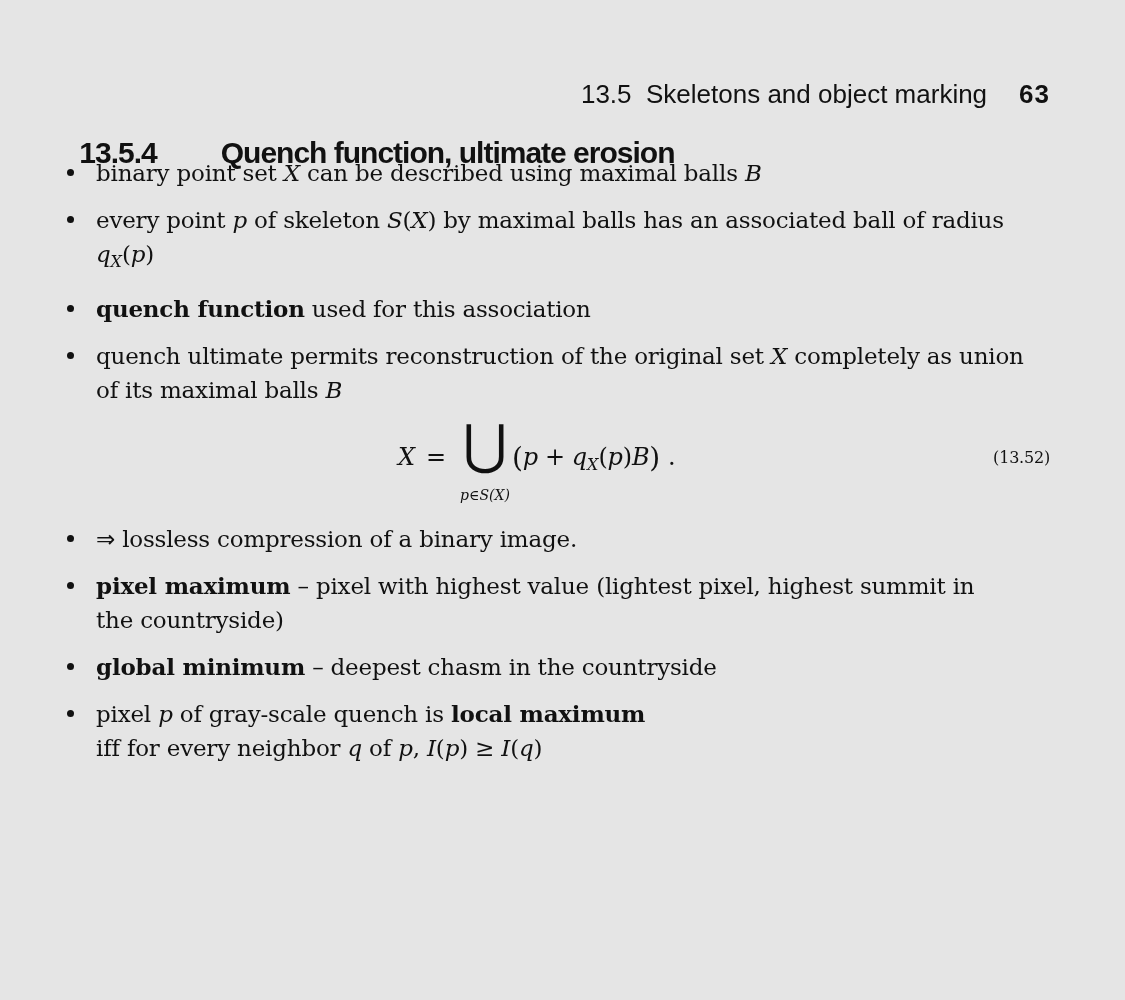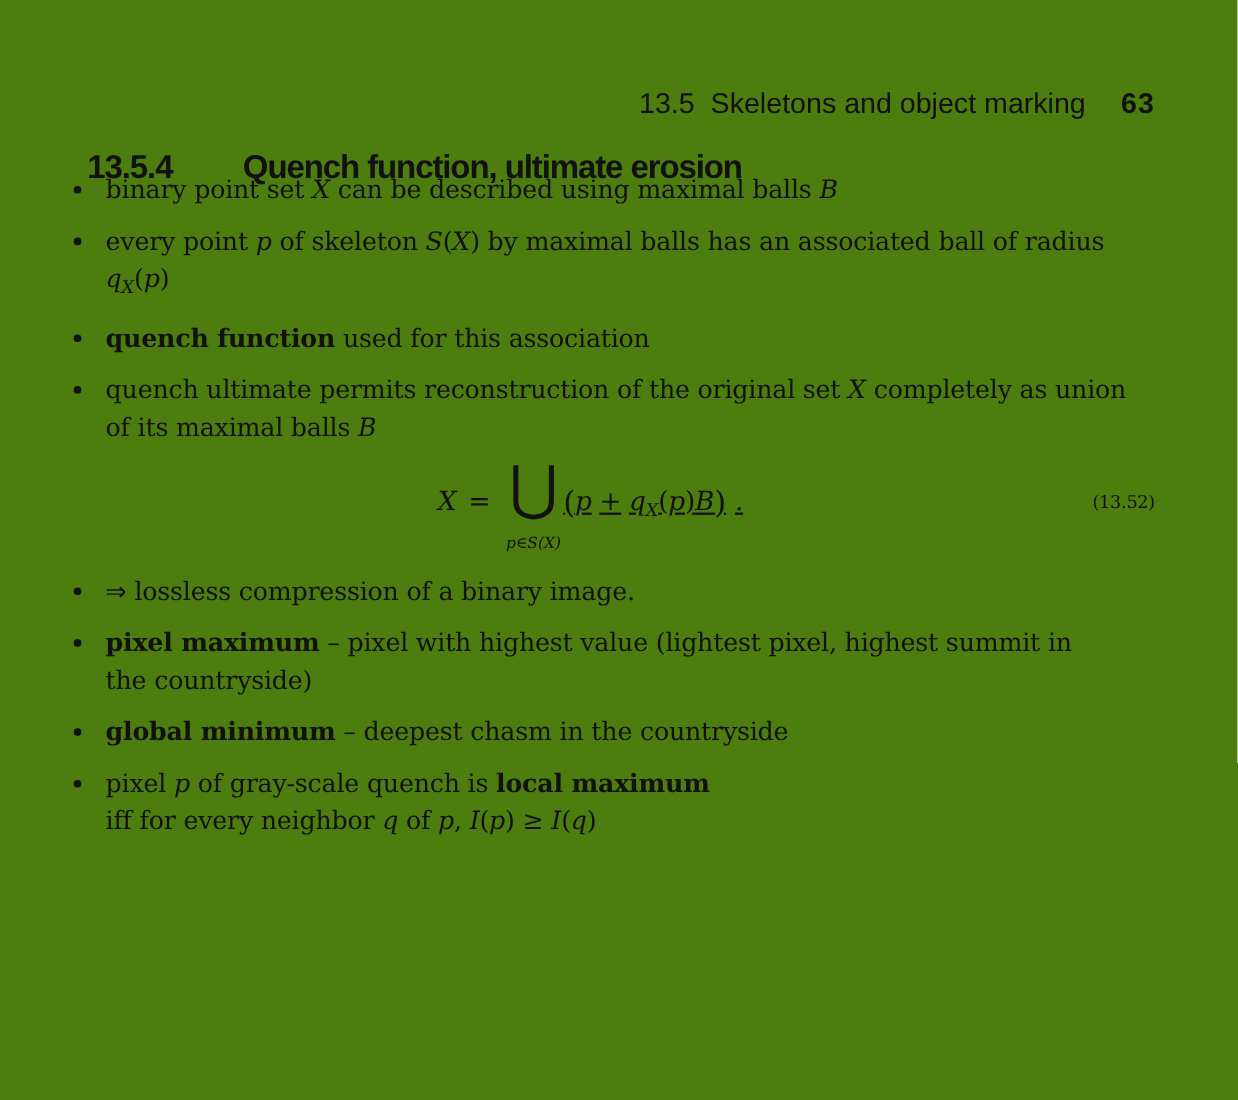--- a/index.html
+++ b/index.html
@@ -1,20 +1,20 @@
 <!DOCTYPE html>
 <html><head>
 <meta charset="utf-8">
 <style>
   html, body { margin: 0; padding: 0; background: #ffffff; }
   .page {
     position: relative;
     width: 1125px;
     height: 1000px;
-    background: #4d7c0f;
+    background: #e5e5e5;
     color: #111111;
     font-family: "DejaVu Serif", "Liberation Serif", serif;
     overflow: hidden;
   }
   
   .runhead {
     position: absolute;
     top: 48px;
     right: 75px;
     font-family: "Liberation Sans", sans-serif;
@@ -63,21 +63,21 @@
   .eq-rel  { margin-left: 11px; }
   .eq-union {
     position: absolute; left: 400px; top: -4px; width: 70px;
     text-align: center; font-family: "DejaVu Sans", sans-serif;
     font-size: 54px; line-height: 58px;
   }
   .eq-under {
     position: absolute; left: 385px; top: 58px; width: 100px;
     text-align: center; font-size: 14px; font-style: italic; letter-spacing: 0;
   }
-  .eq-rhs  { position: absolute; left: 462px; top: 20px; font-size: 24px; white-space: nowrap; text-decoration: underline; }
+  .eq-rhs  { position: absolute; left: 462px; top: 20px; font-size: 24px; white-space: nowrap; }
   .paren   { font-size: 28px; vertical-align: -2px; }
   .plus    { margin: 0 7px; }
   .period  { margin-left: 8px; }
   .eq-number { position: absolute; right: 0; top: 21px; font-size: 16px; }
 </style>
 </head>
 <body>
 
 <div class="page">
 

